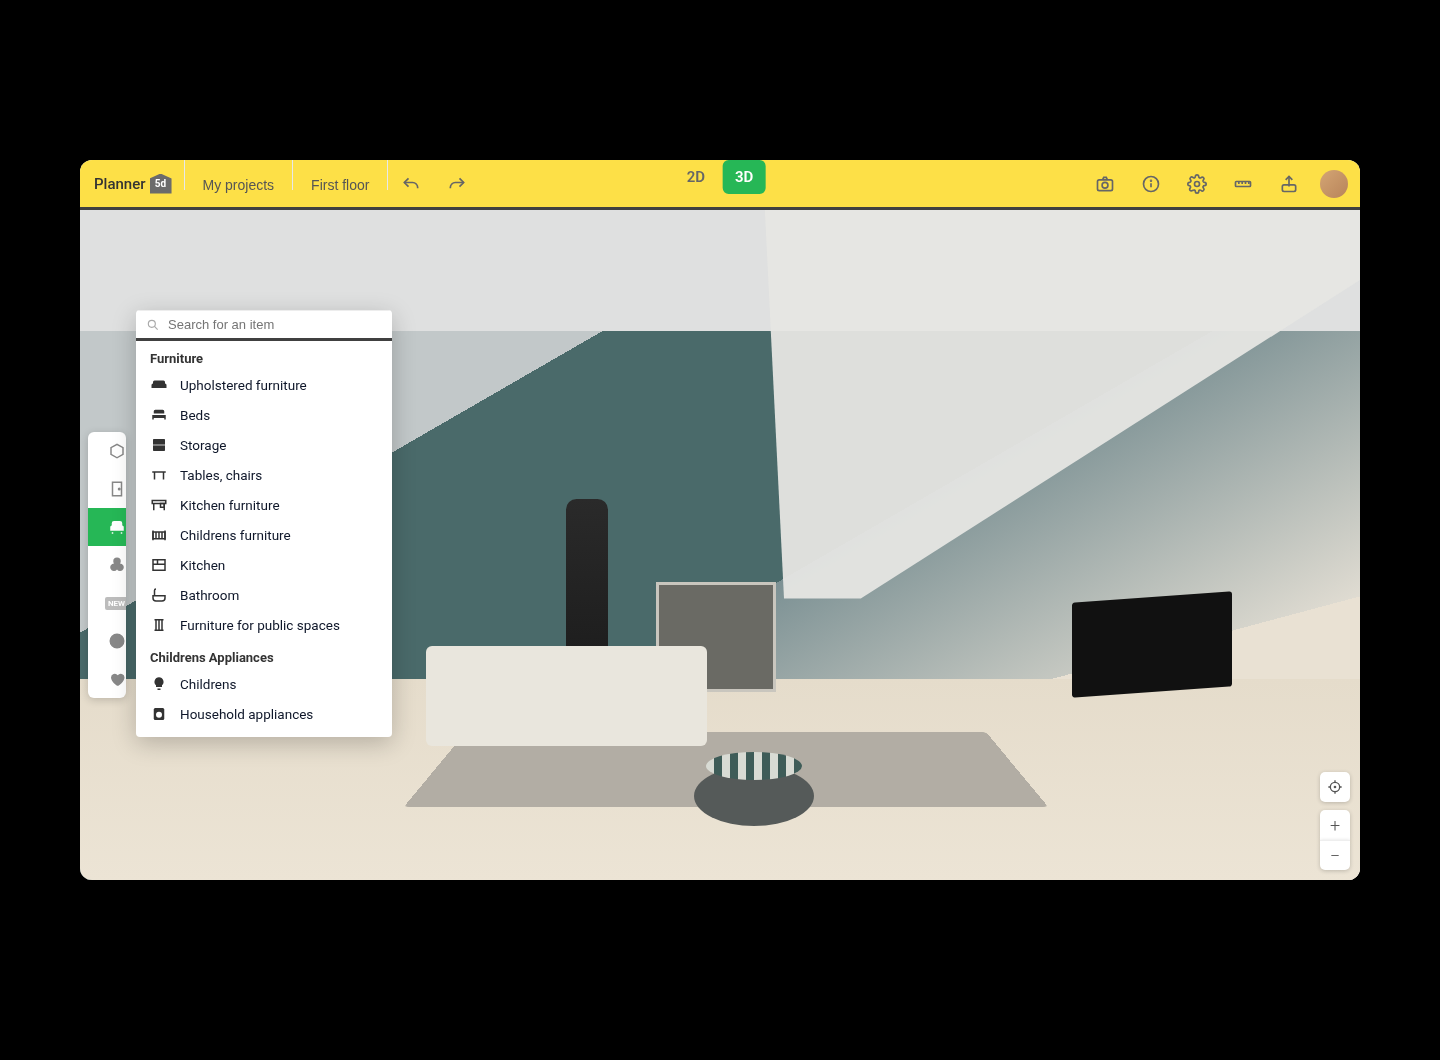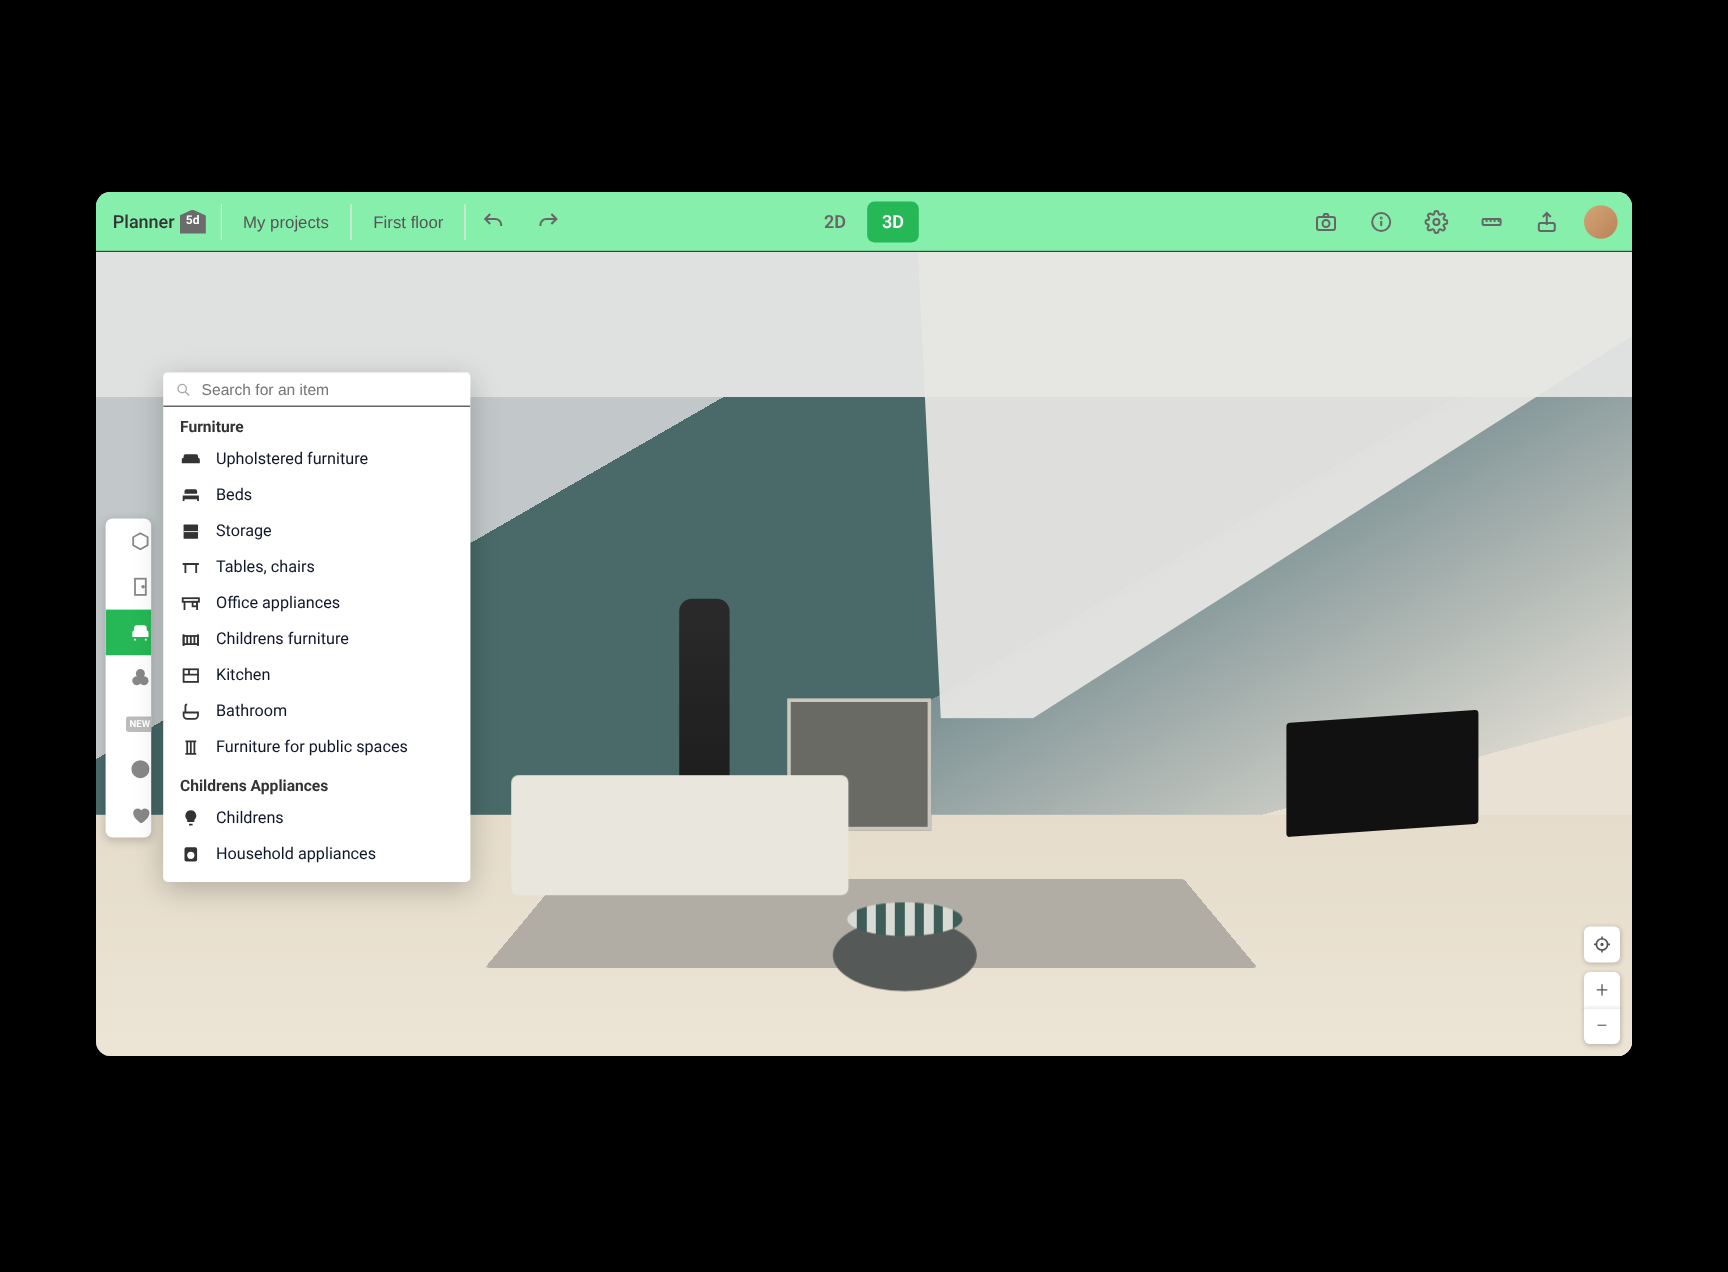--- a/index.html
+++ b/index.html
@@ -19,23 +19,22 @@
     height: 720px;
     background: #fff;
     border-radius: 12px;
     overflow: hidden;
     box-shadow: 0 40px 120px rgba(0,0,0,0.6);
   }
   
   .toolbar {
     height: 50px;
     display: flex;
-    align-items: center;
-    background: #86efac;
-    border-bottom: 1px solid #404040;
+    background: #fde047;
+    border-bottom: 3px solid #404040;
     position: relative;
   }
   .logo {
     display: flex;
     align-items: center;
     padding: 0 12px 0 14px;
     font-weight: 500;
     color: #333;
     font-size: 15px;
     gap: 4px;
@@ -200,21 +199,21 @@
   }
   .panel-header {
     display: flex; align-items: center; justify-content: space-between;
     padding: 10px 12px 8px 14px;
     font-size: 14px; color: #444;
   }
   .panel-close { cursor:pointer; color:#555; font-size:18px; line-height:1; }
   .panel-search {
     position: relative;
     border-top: 1px solid #ededed;
-    border-bottom: 1px solid #404040;
+    border-bottom: 3px solid #404040;
     padding: 6px 10px;
     display:flex; align-items:center; gap:8px;
   }
   .panel-search svg { width:14px; height:14px; color:#aaa; flex-shrink:0;}
   .panel-search input {
     border: none; outline: none; width: 100%;
     font-size: 13px; color: #777;
   }
   .panel-section-title {
     font-size: 13px; font-weight: 700; color: #333;
@@ -423,21 +422,21 @@
       </div>
       <div class="panel-item">
         <span class="ico">
             <svg viewBox="0 0 24 24" fill="none" stroke="currentColor" stroke-width="2">
               <rect x="3" y="6" width="18" height="4"></rect>
               <line x1="5" y1="10" x2="5" y2="19"></line>
               <line x1="19" y1="10" x2="19" y2="19"></line>
               <rect x="14" y="10" width="5" height="5"></rect>
             </svg>
           </span>
-        <span>Office appliances</span>
+        <span>Kitchen furniture</span>
       </div>
       <div class="panel-item">
         <span class="ico">
             <svg viewBox="0 0 24 24" fill="none" stroke="currentColor" stroke-width="2">
               <rect x="4" y="8" width="16" height="9"></rect>
               <line x1="4" y1="6" x2="4" y2="19"></line>
               <line x1="20" y1="6" x2="20" y2="19"></line>
               <line x1="8" y1="8" x2="8" y2="17"></line>
               <line x1="12" y1="8" x2="12" y2="17"></line>
               <line x1="16" y1="8" x2="16" y2="17"></line>

